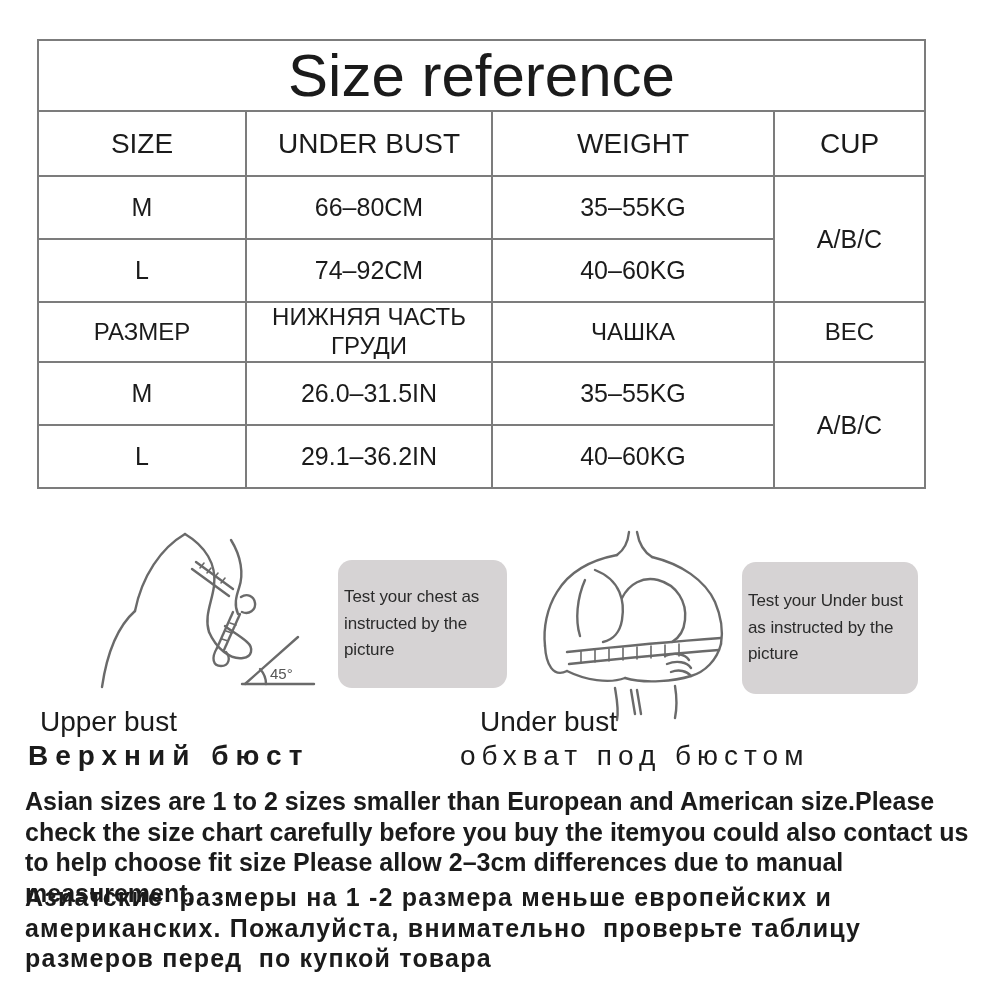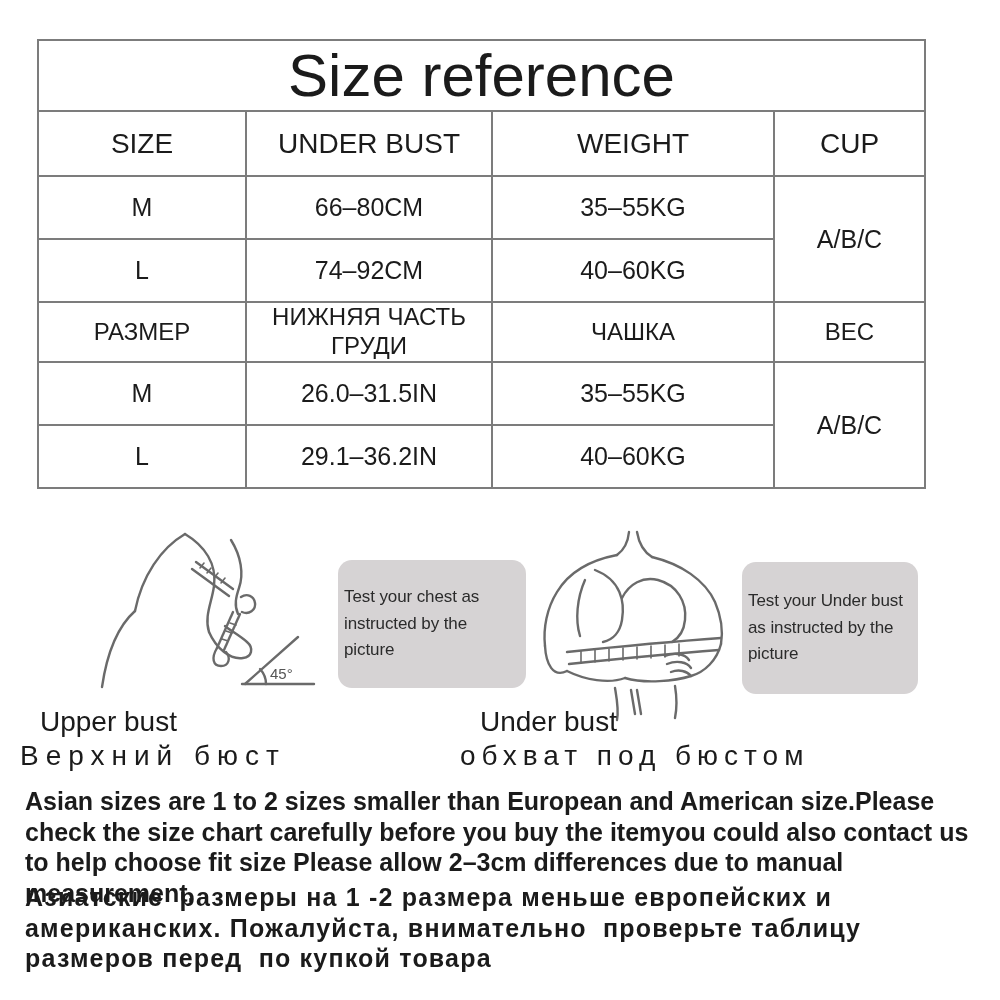--- a/index.html
+++ b/index.html
@@ -29,26 +29,26 @@
   .fig path { fill:none; stroke:#6a6a6a; stroke-width:2.4; stroke-linecap:round; stroke-linejoin:round; }
   .fig .tick { stroke-width:1.6; }
   .fig .angle-text { fill:#555555; stroke:none; font-family:"Liberation Sans",sans-serif; }
 
   .note-box {
     position:absolute; background:#d6d3d4; border-radius:14px;
     display:flex; align-items:center;
     font-size:17px; line-height:1.55; letter-spacing:-0.1px; color:#2b2b2b;
     padding:0 6px; box-sizing:border-box;
   }
-  #note-left  { left:338px; top:560px; width:188px; height:128px; }
+  #note-left  { left:338px; top:560px; width:169px; height:128px; }
   #note-right { left:742px; top:562px; width:176px; height:132px; }
 
   .caption { position:absolute; text-align:left; font-size:28px; }
   #caption-left-en  { left:40px;  top:706px; width:300px; }
-  #caption-left-ru  { left:20px;  top:740px; width:340px; letter-spacing:7px; }
+  #caption-left-ru  { left:28px;  top:740px; width:340px; letter-spacing:7px;font-weight:bold; }
   #caption-right-en { left:480px; top:706px; width:340px; }
   #caption-right-ru { left:460px; top:740px; width:380px; letter-spacing:6px; }
 
   
   .footer-par { position:absolute; left:25px;font-weight:bold; }
   #footer-en { top:786px; width:952px; font-size:25px; line-height:1.22; }
   #footer-ru { top:882px; width:962px; font-size:25px; line-height:1.22; letter-spacing:1.2px; white-space:pre-wrap; }
 </style>
 </head>
 <body>

